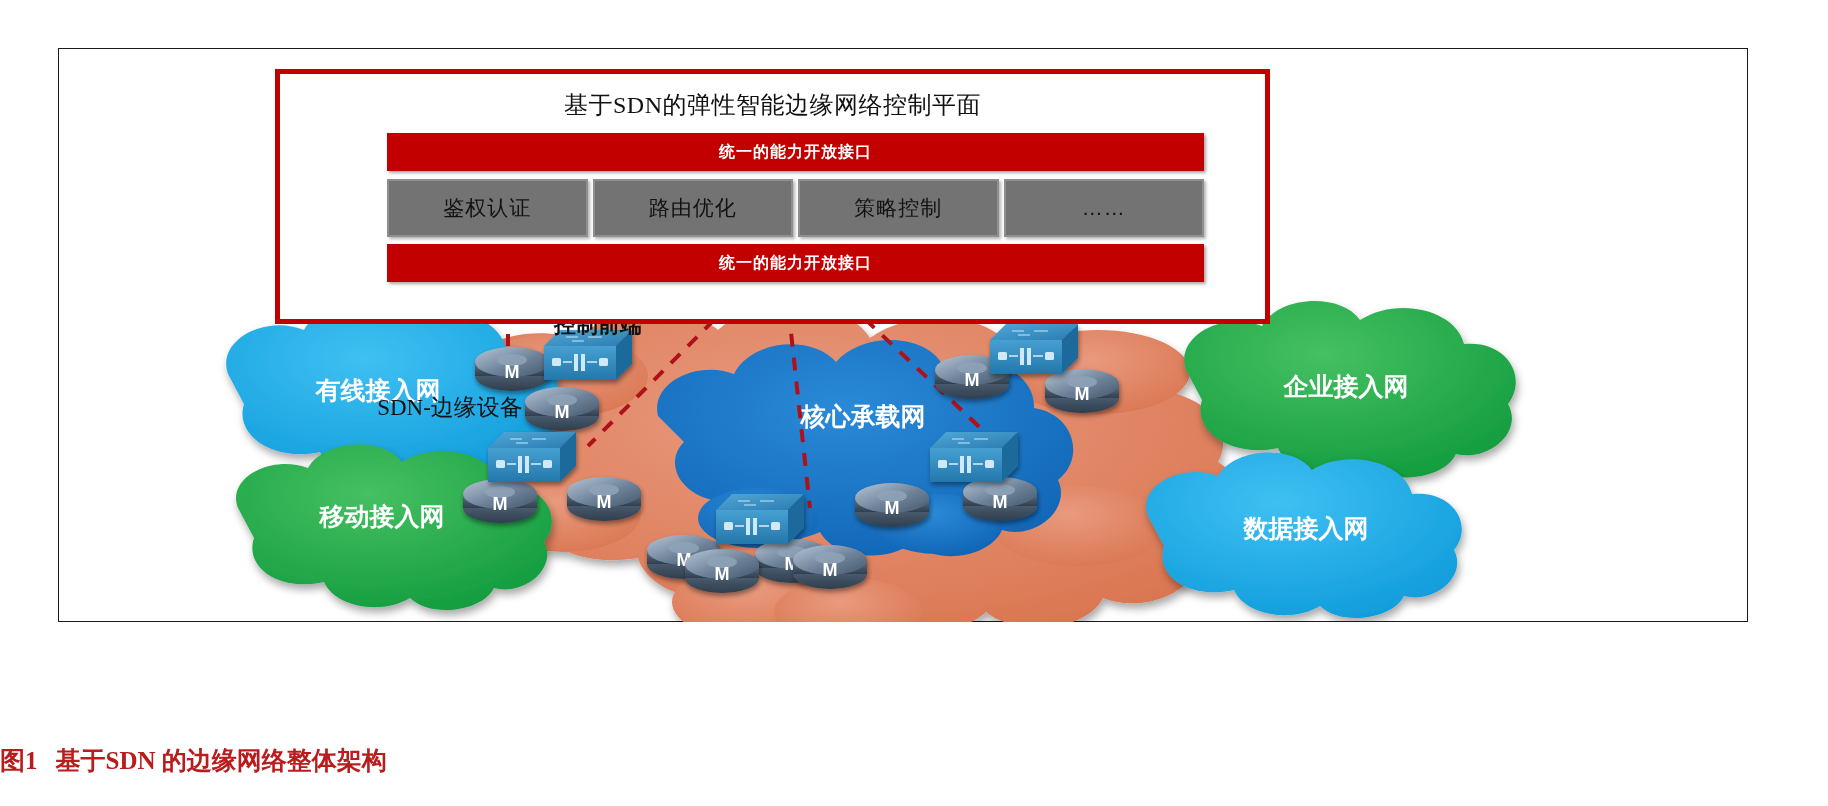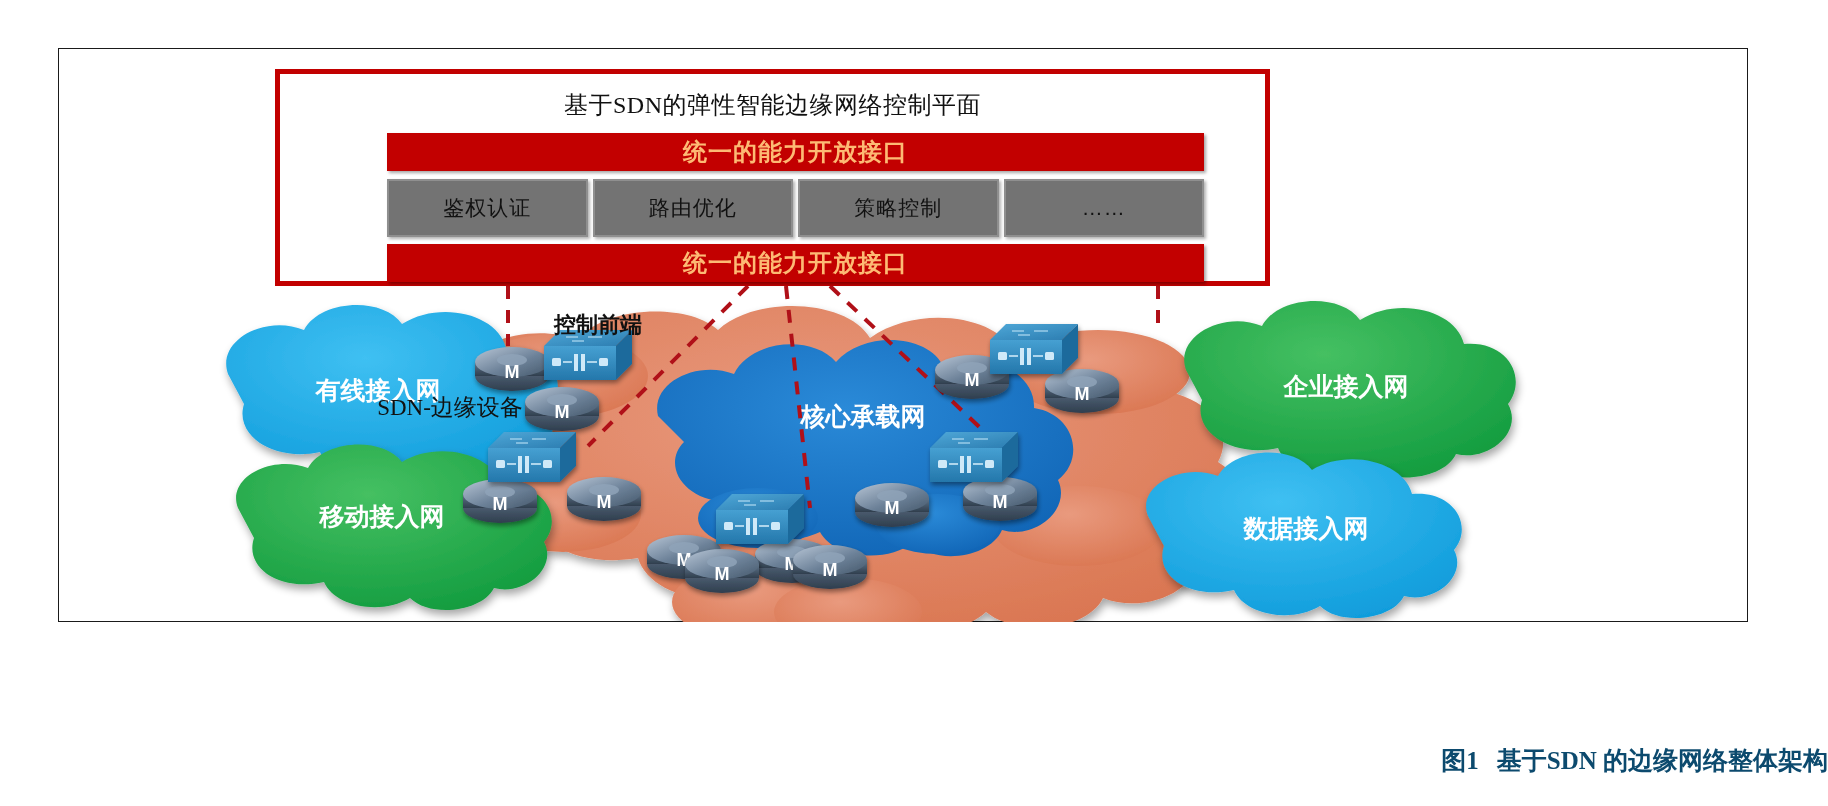--- a/index.html
+++ b/index.html
@@ -30,21 +30,21 @@
     background: #ffffff;
     box-sizing: border-box;
   }
 
   
   #control-plane {
     position: absolute;
     left: 275px;
     top: 69px;
     width: 995px;
-    height: 217px;
+    height: 255px;
     border: 5px solid #c20000;
     background: #ffffff;
     box-sizing: border-box;
     z-index: 6;
   }
   #control-plane-title {
     position: absolute;
     left: 0;
     top: 15px;
     width: 100%;
@@ -53,22 +53,22 @@
     font-size: 24px;
     color: #111111;
     letter-spacing: 0.5px;
   }
   .red-bar {
     position: absolute;
     left: 107px;
     width: 817px;
     height: 38px;
     background: #c20000;
-    color: #fdba74;
-    font-size: 24px;
+    color: #ffffff;
+    font-size: 16px;
     font-weight: bold;
     display: flex;
     align-items: center;
     justify-content: center;
     box-shadow: 2px 2px 3px rgba(0,0,0,0.35);
     letter-spacing: 1px;
   }
   #northbound-bar { top: 59px; }
   #southbound-bar { top: 170px; }
 
@@ -129,24 +129,24 @@
     text-anchor: middle;
     dominant-baseline: middle;
   }
 
   
   #figure-caption {
     position: absolute;
     left: 0;
     top: 744px;
     width: 100%;
-    text-align: right;
+    text-align: left;
     font-family: "Liberation Serif", "DejaVu Serif", serif;
     font-size: 25px;
-    color: #0c4a6e;
+    color: #b91c1c;
     font-weight: bold;
   }
   #figure-caption .cap-num { margin-right: 18px; }
 </style>
 </head>
 <body>
 
 <div id="page">
 
   <div id="figure-frame"></div>

